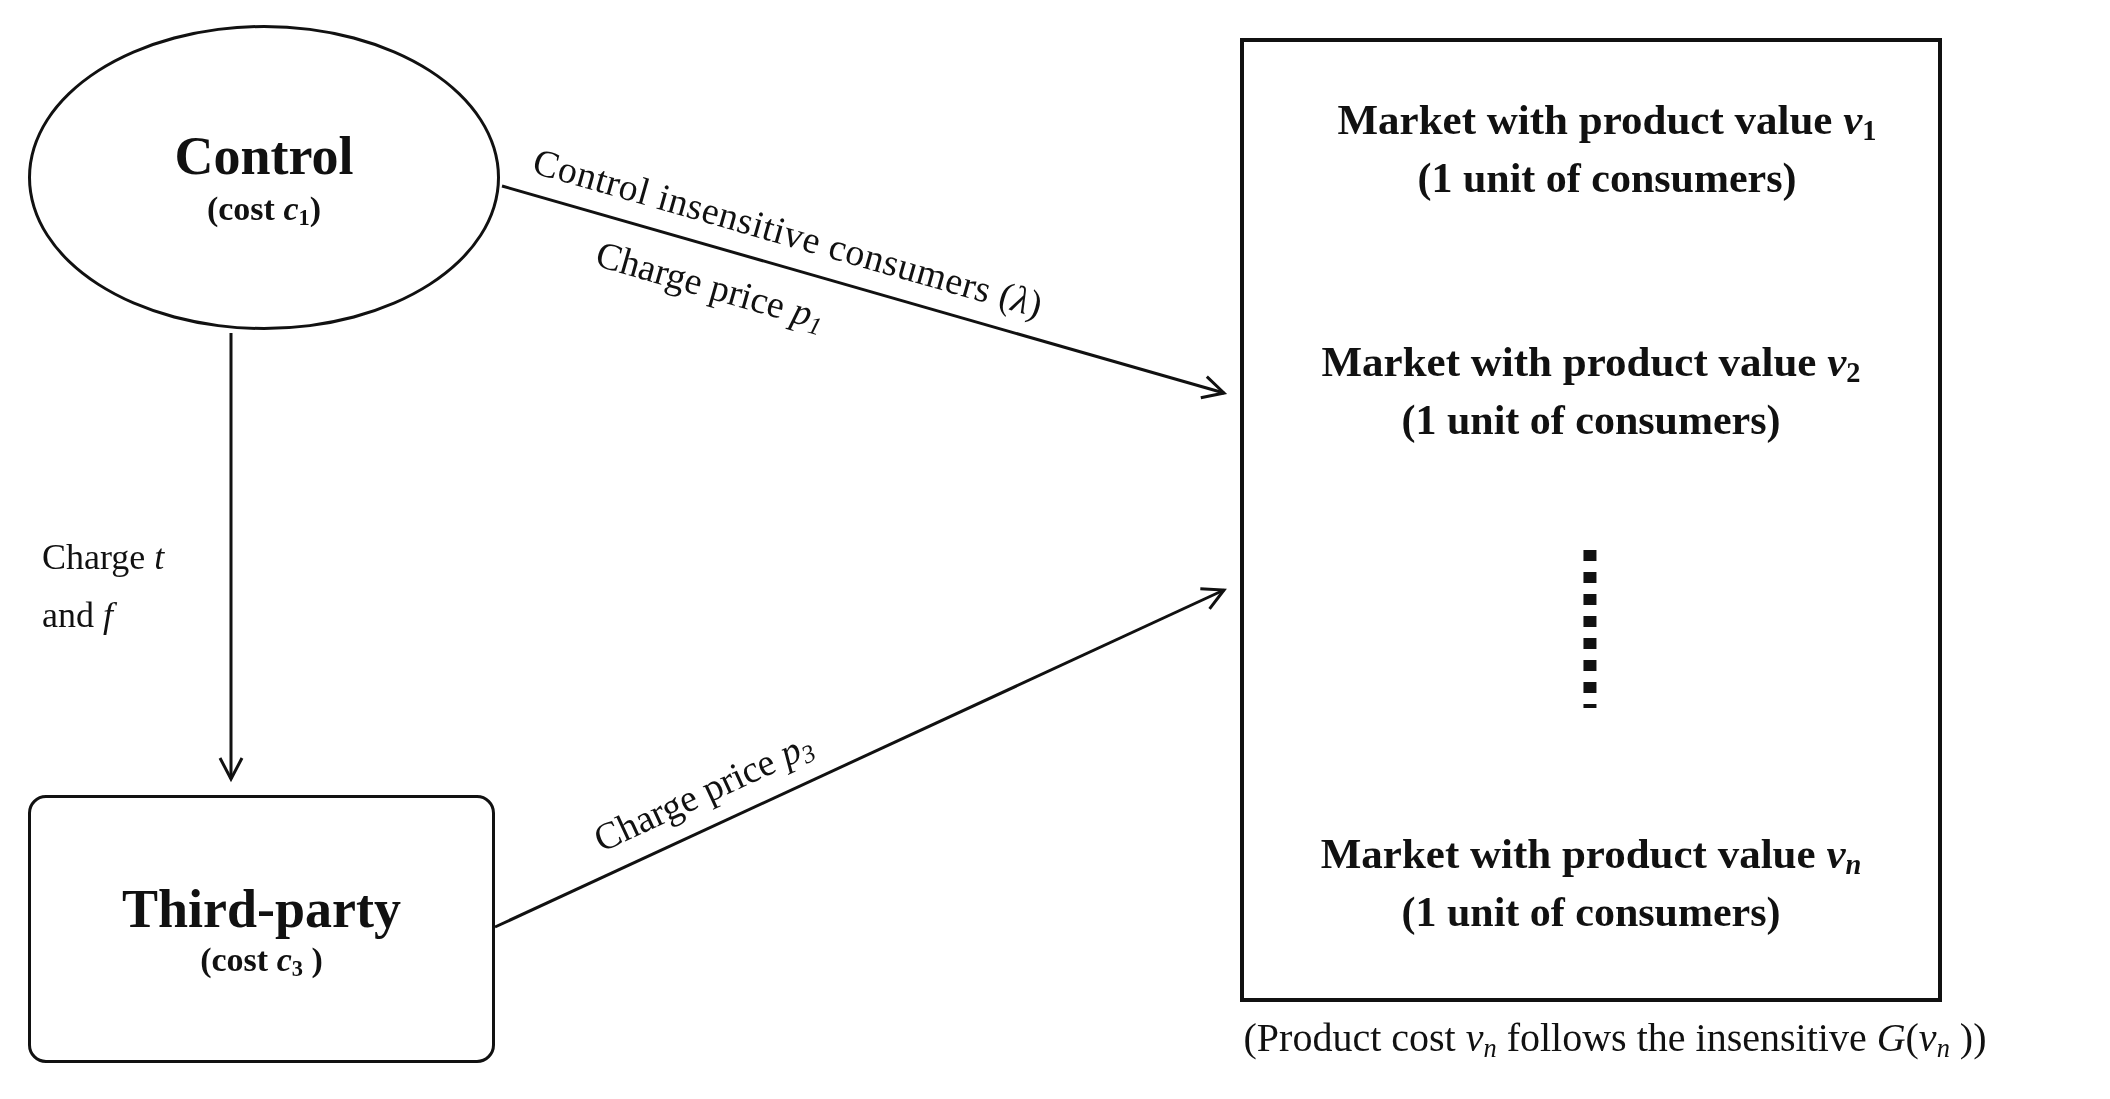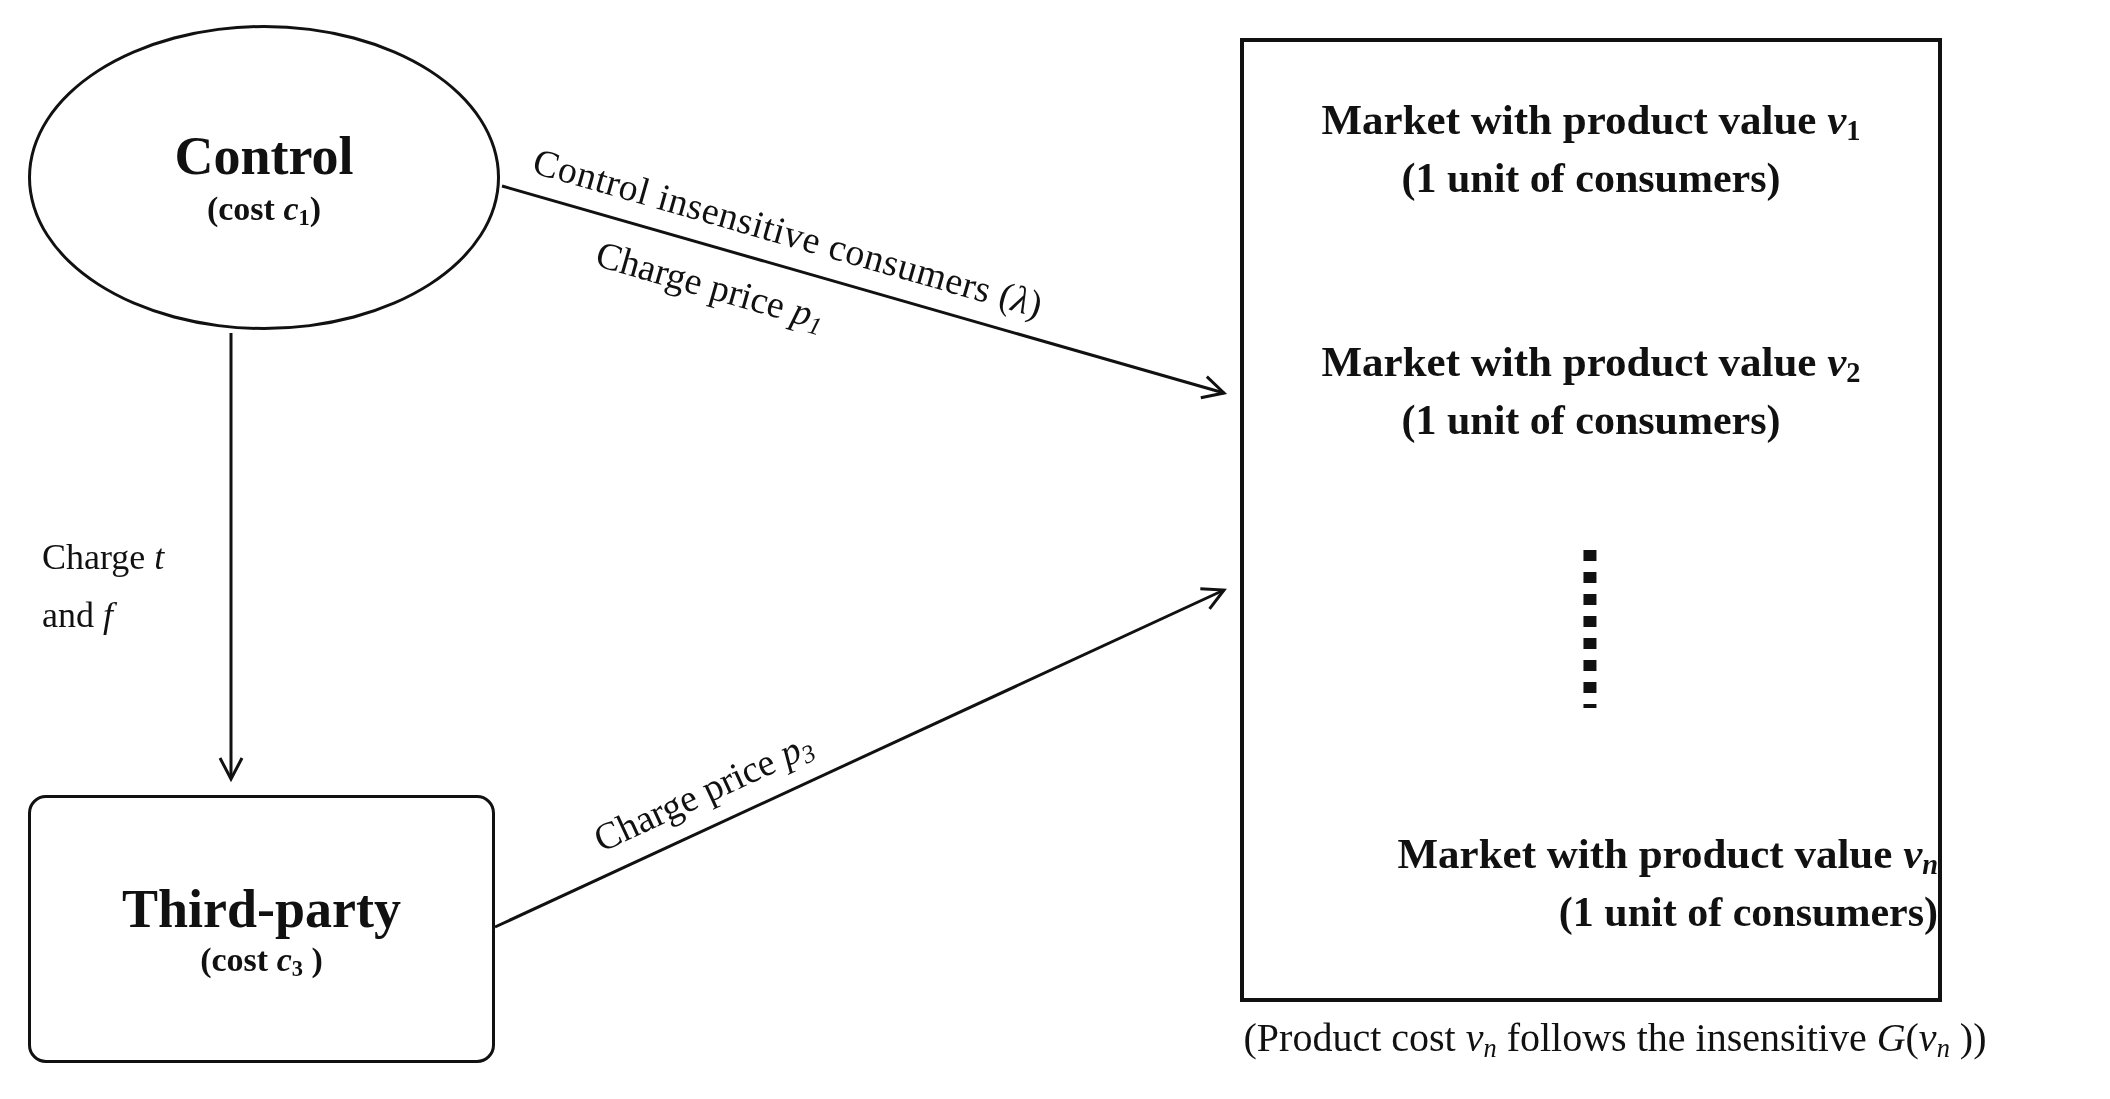--- a/index.html
+++ b/index.html
@@ -10,21 +10,21 @@
   .node{position:absolute;box-sizing:border-box;border:3px solid #111;background:#fff;
     display:flex;flex-direction:column;align-items:center;justify-content:center;text-align:center;}
   .ellipse{left:28px;top:25px;width:472px;height:305px;border-radius:50%;gap:6px;}
   .roundbox{left:28px;top:795px;width:467px;height:268px;border-radius:18px;gap:4px;}
   .node-title{font-weight:bold;font-size:54px;line-height:1.05;}
   .node-sub{font-weight:bold;font-size:34px;line-height:1.05;}
   .marketsbox{position:absolute;box-sizing:border-box;left:1240px;top:38px;width:702px;height:964px;
     border:4px solid #111;background:#fff;}
   .market-row{position:absolute;left:0;width:100%;text-align:center;font-weight:bold;font-size:43px;line-height:59px;}
   .market-row .line2{font-size:42px;}
-  .row1{top:48px;} .row2{top:290px;} .row3{top:782px;text-align:right;}
+  .row1{top:48px;padding-left:16px;} .row2{top:290px;} .row3{top:782px;}
   .vdots{position:absolute;left:50%;top:508px;width:13px;height:158px;transform:translateX(-58%);
     background:repeating-linear-gradient(180deg,#111 0 11px,transparent 11px 22px);}
   .caption{position:absolute;left:1120px;top:1012px;width:990px;text-align:center;font-size:40px;line-height:52px;white-space:nowrap;}
   .edge-labels{position:absolute;transform-origin:0 0;}
   .edge-labels .lab{position:absolute;white-space:nowrap;font-size:38px;line-height:44px;}
   .top-edge{left:502px;top:186px;width:760px;height:0;transform:rotate(16deg);}
   .lab-control{left:24px;top:-56px;letter-spacing:.5px;}
   .lab-price1{left:110px;top:16px;}
   .bottom-edge{left:495px;top:927px;width:810px;height:0;transform:rotate(-24.8deg);}
   .lab-price3{left:128px;top:-58px;}

